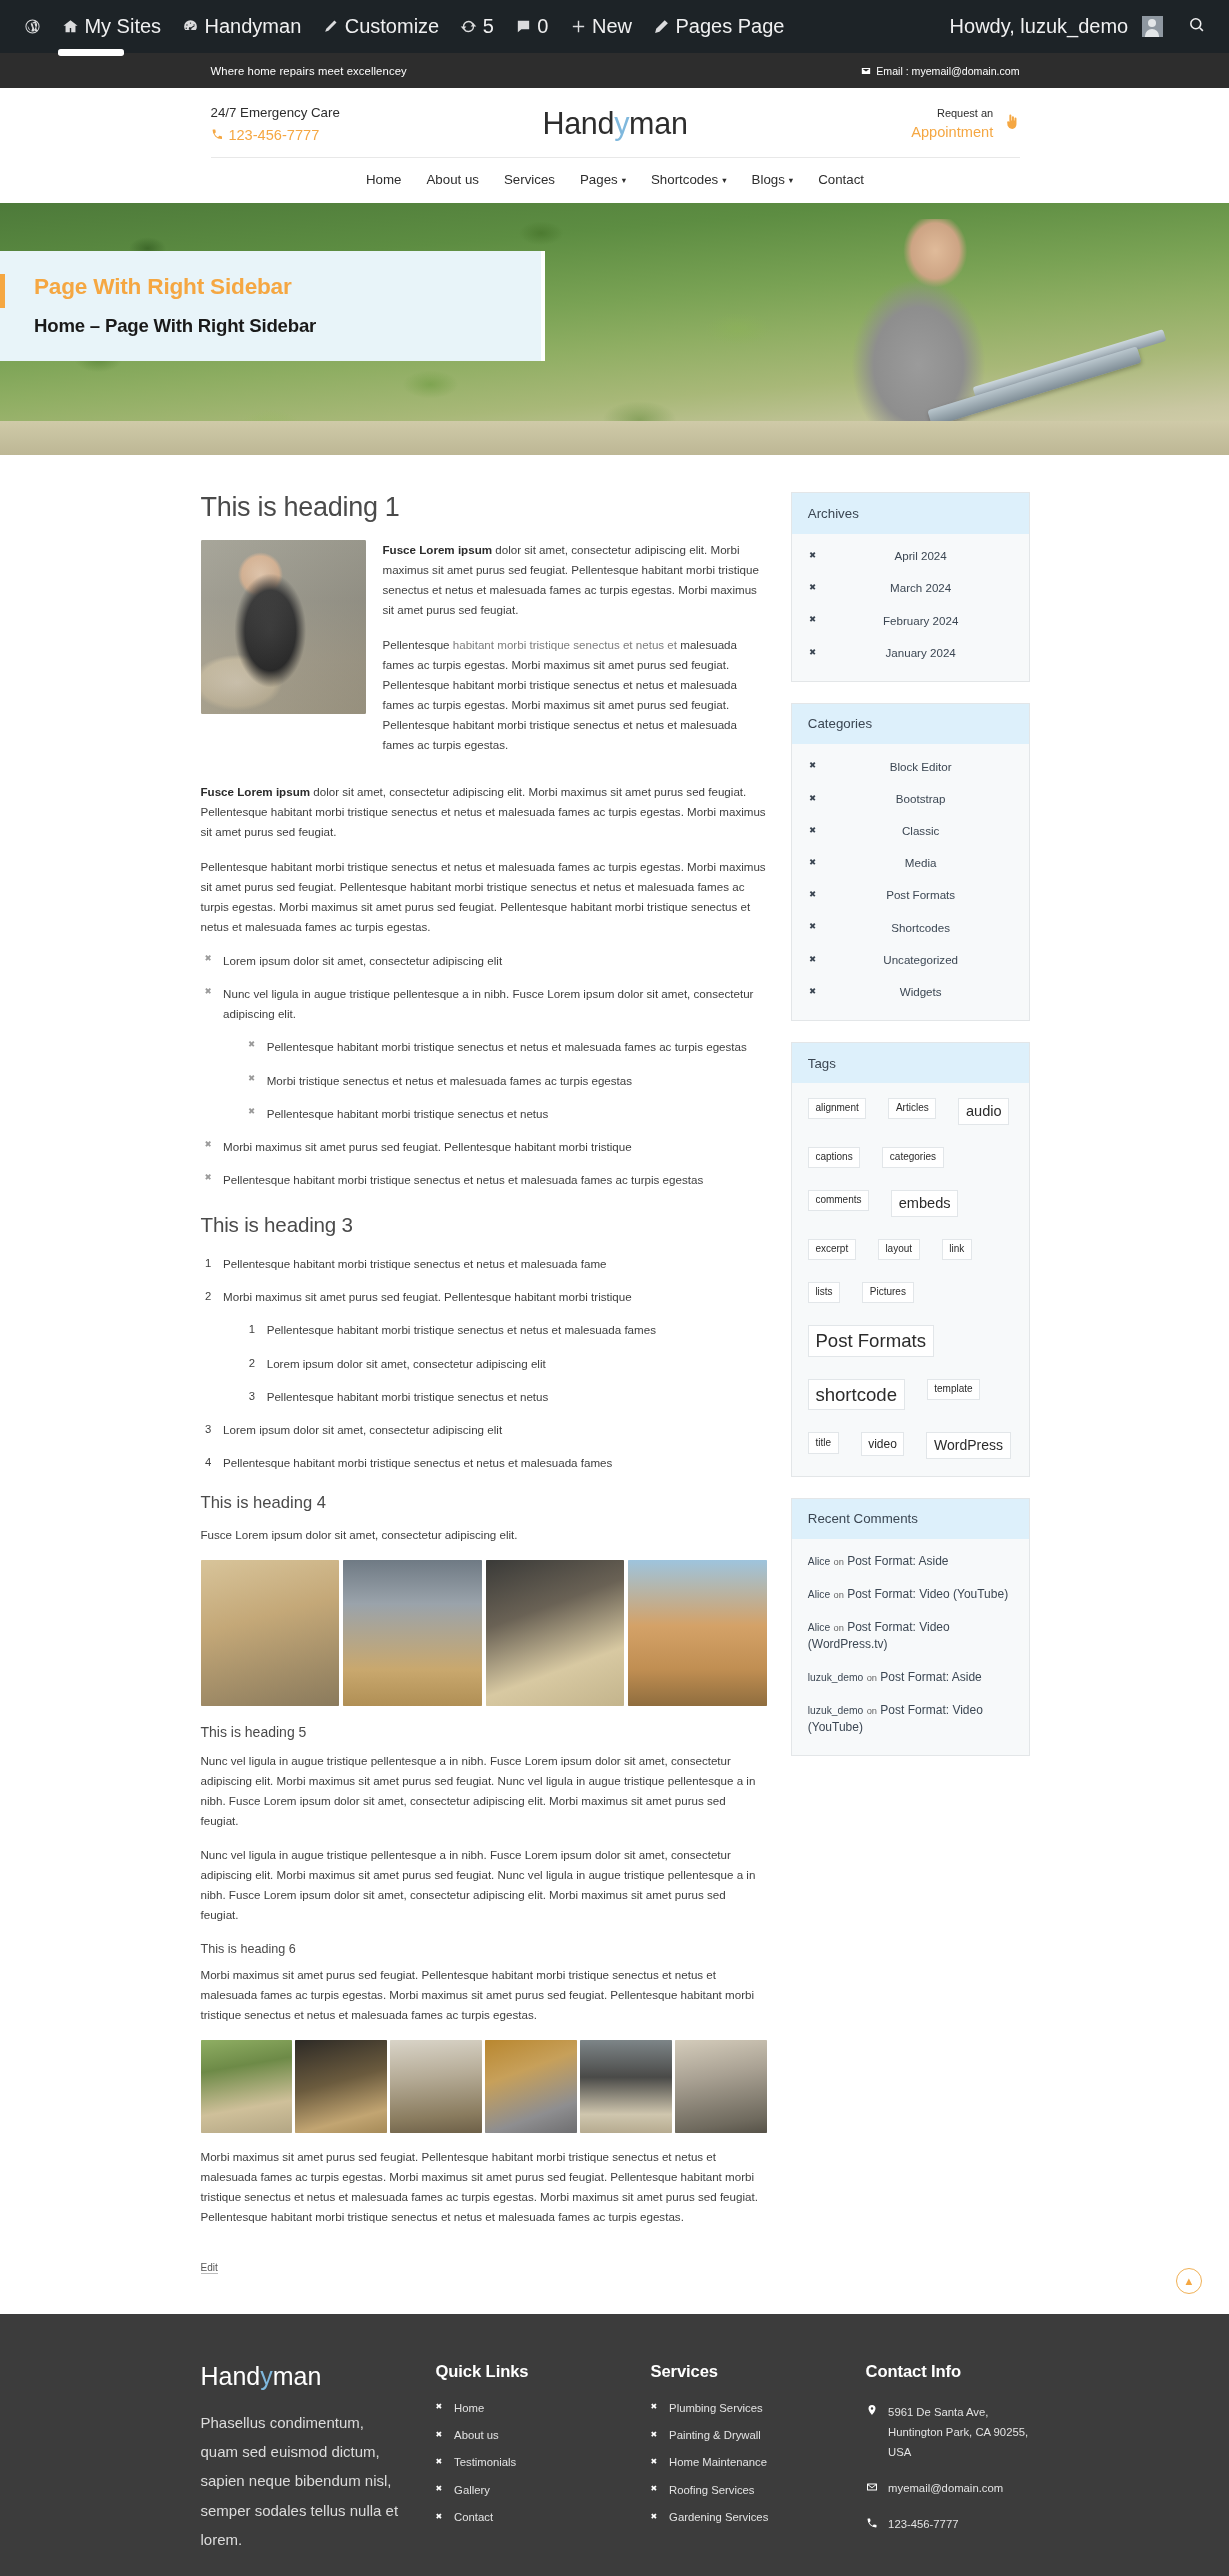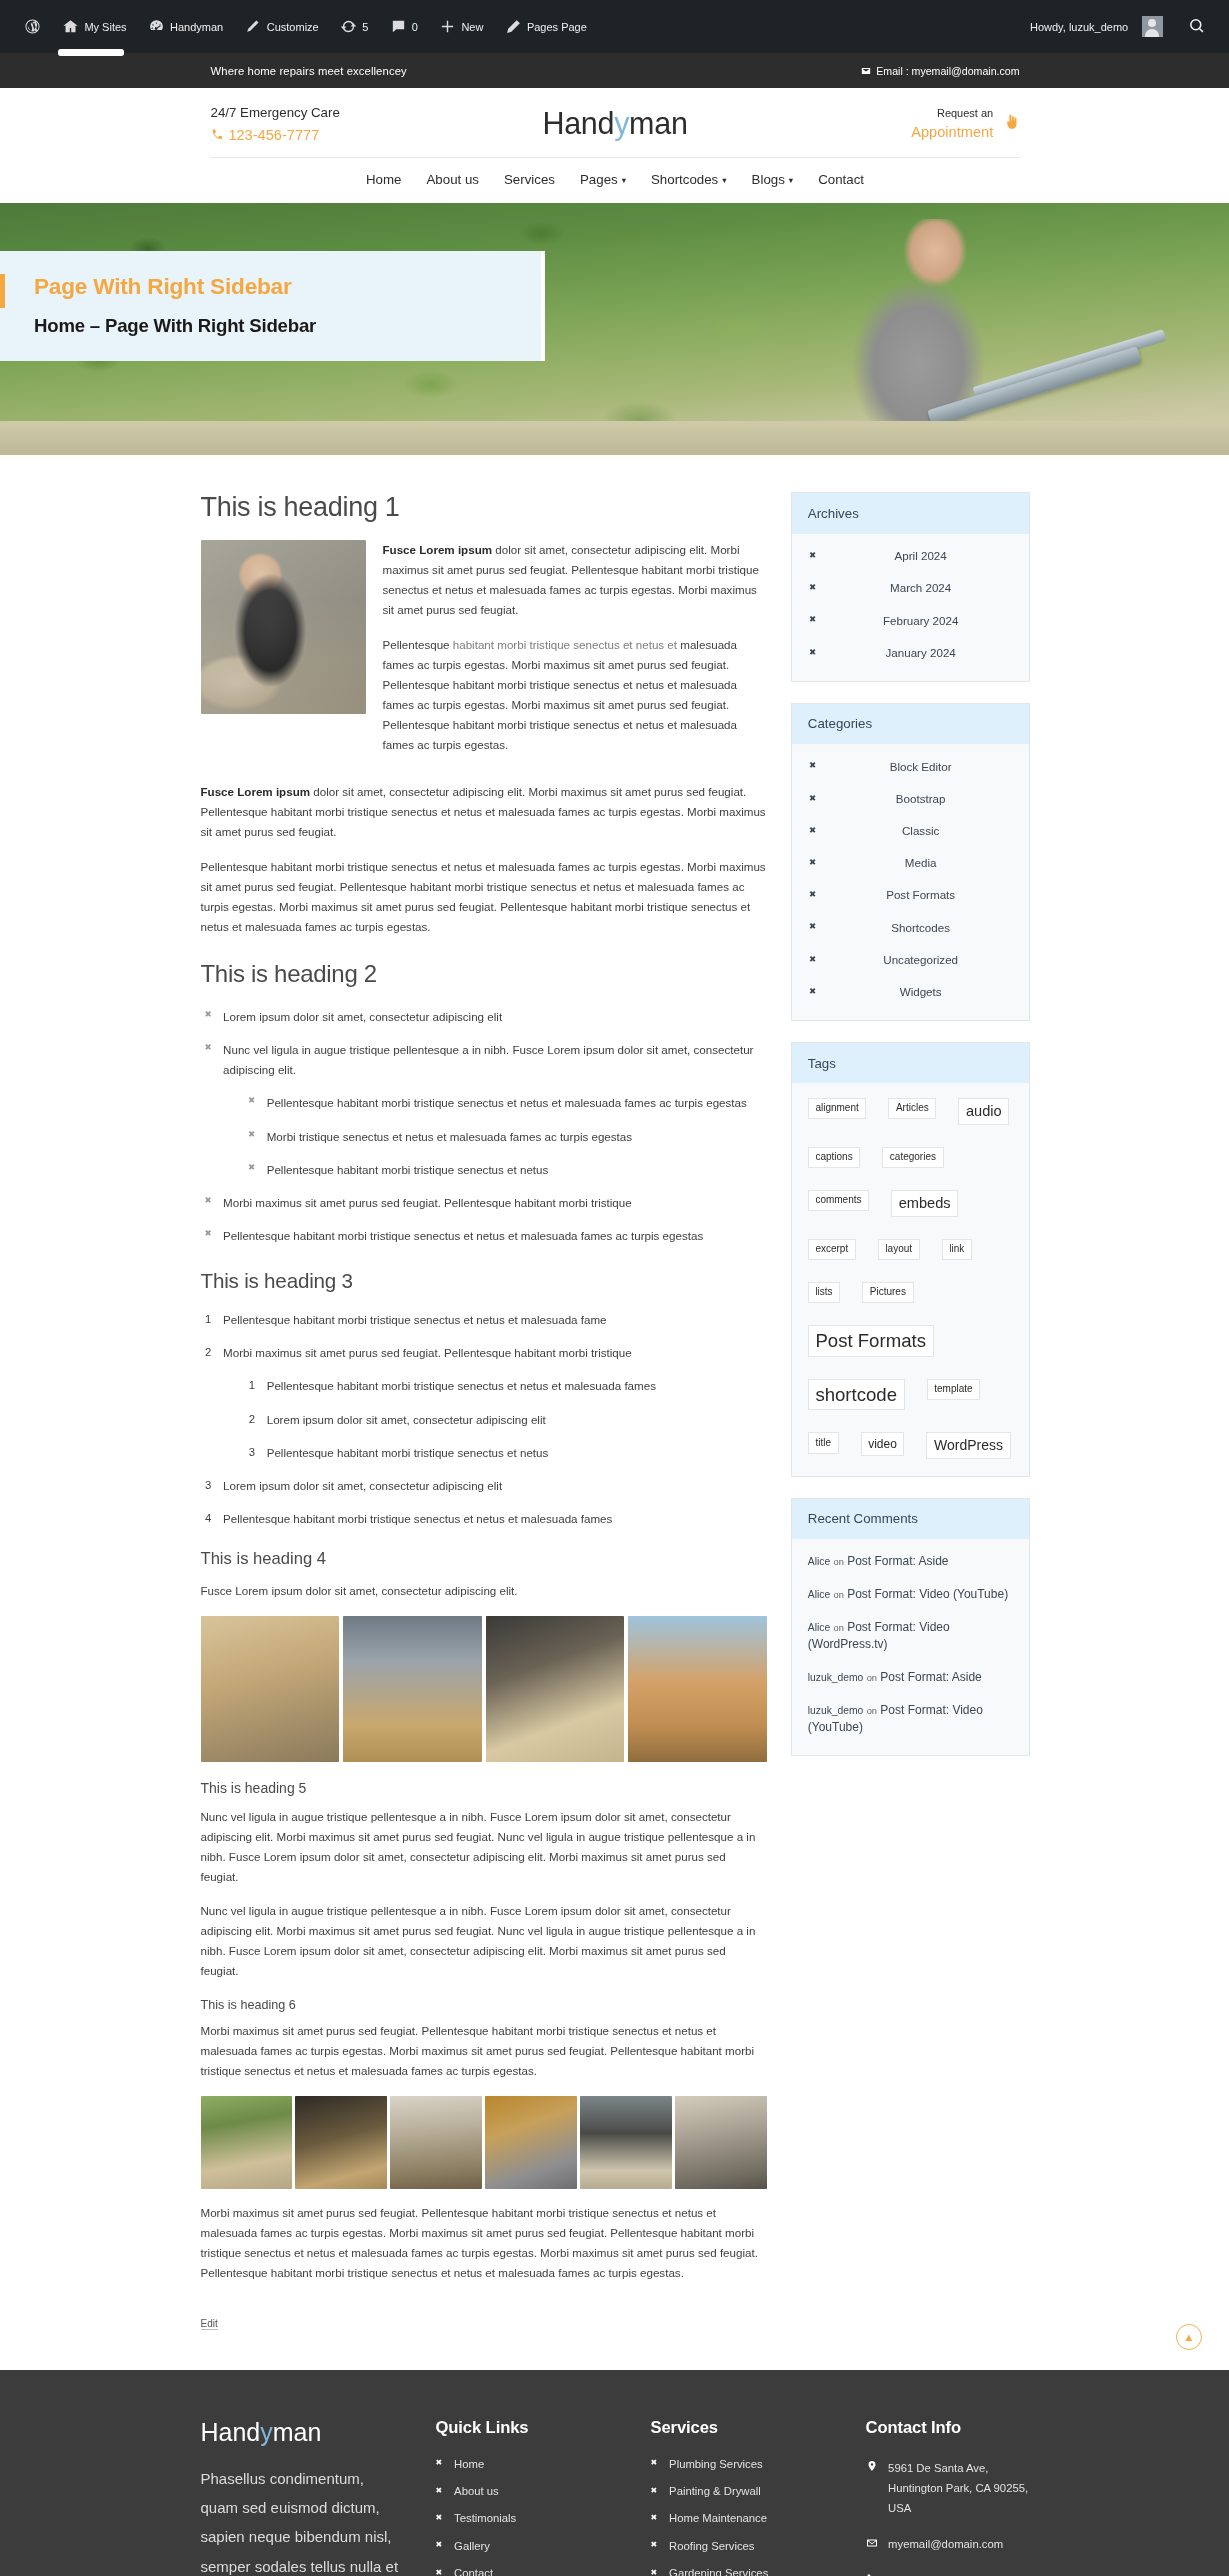--- a/index.html
+++ b/index.html
@@ -12,21 +12,21 @@
   }
 
   
   .wp-adminbar {
     height: 53px;
     background: #1d2327;
     color: #f0f0f1;
     display: flex;
     align-items: center;
     padding: 0 13.3px;
-    font-size: 11px;
+    font-size: 20px;
     position: relative;
   }
   .ab-group { display: flex; align-items: center; gap: 0; }
   .ab-item {
     display: flex;
     align-items: center;
     gap: 5.3px;
     padding: 0 10.6px;
     height: 53px;
     color: #f0f0f1;
@@ -498,21 +498,20 @@
       <div class="intro-img"></div>
       <div class="intro-text">
         <p><b>Fusce Lorem ipsum</b><span> dolor sit amet, consectetur adipiscing elit. Morbi maximus sit amet purus sed feugiat. Pellentesque habitant morbi tristique senectus et netus et malesuada fames ac turpis egestas. Morbi maximus sit amet purus sed feugiat.</span></p>
         <p><span>Pellentesque </span><span class="soft">habitant morbi tristique senectus et netus et</span><span> malesuada fames ac turpis egestas. Morbi maximus sit amet purus sed feugiat. Pellentesque habitant morbi tristique senectus et netus et malesuada fames ac turpis egestas. Morbi maximus sit amet purus sed feugiat. Pellentesque habitant morbi tristique senectus et netus et malesuada fames ac turpis egestas.</span></p>
       </div>
     </div>
 
     <p><b>Fusce Lorem ipsum</b><span> dolor sit amet, consectetur adipiscing elit. Morbi maximus sit amet purus sed feugiat. Pellentesque habitant morbi tristique senectus et netus et malesuada fames ac turpis egestas. Morbi maximus sit amet purus sed feugiat.</span></p>
     <p>Pellentesque habitant morbi tristique senectus et netus et malesuada fames ac turpis egestas. Morbi maximus sit amet purus sed feugiat. Pellentesque habitant morbi tristique senectus et netus et malesuada fames ac turpis egestas. Morbi maximus sit amet purus sed feugiat. Pellentesque habitant morbi tristique senectus et netus et malesuada fames ac turpis egestas.</p>
 
-    <h2>This is heading 2</h2>
 
     <ul class="wp-list">
       <li><span>Lorem ipsum dolor sit amet, consectetur adipiscing elit</span></li>
       <li><span>Nunc vel ligula in augue tristique pellentesque a in nibh. Fusce Lorem ipsum dolor sit amet, consectetur adipiscing elit.</span>
         <ul class="wp-list">
           <li><span>Pellentesque habitant morbi tristique senectus et netus et malesuada fames ac turpis egestas</span></li>
           <li><span>Morbi tristique senectus et netus et malesuada fames ac turpis egestas</span></li>
           <li><span>Pellentesque habitant morbi tristique senectus et netus</span></li>
         </ul>
       </li>

